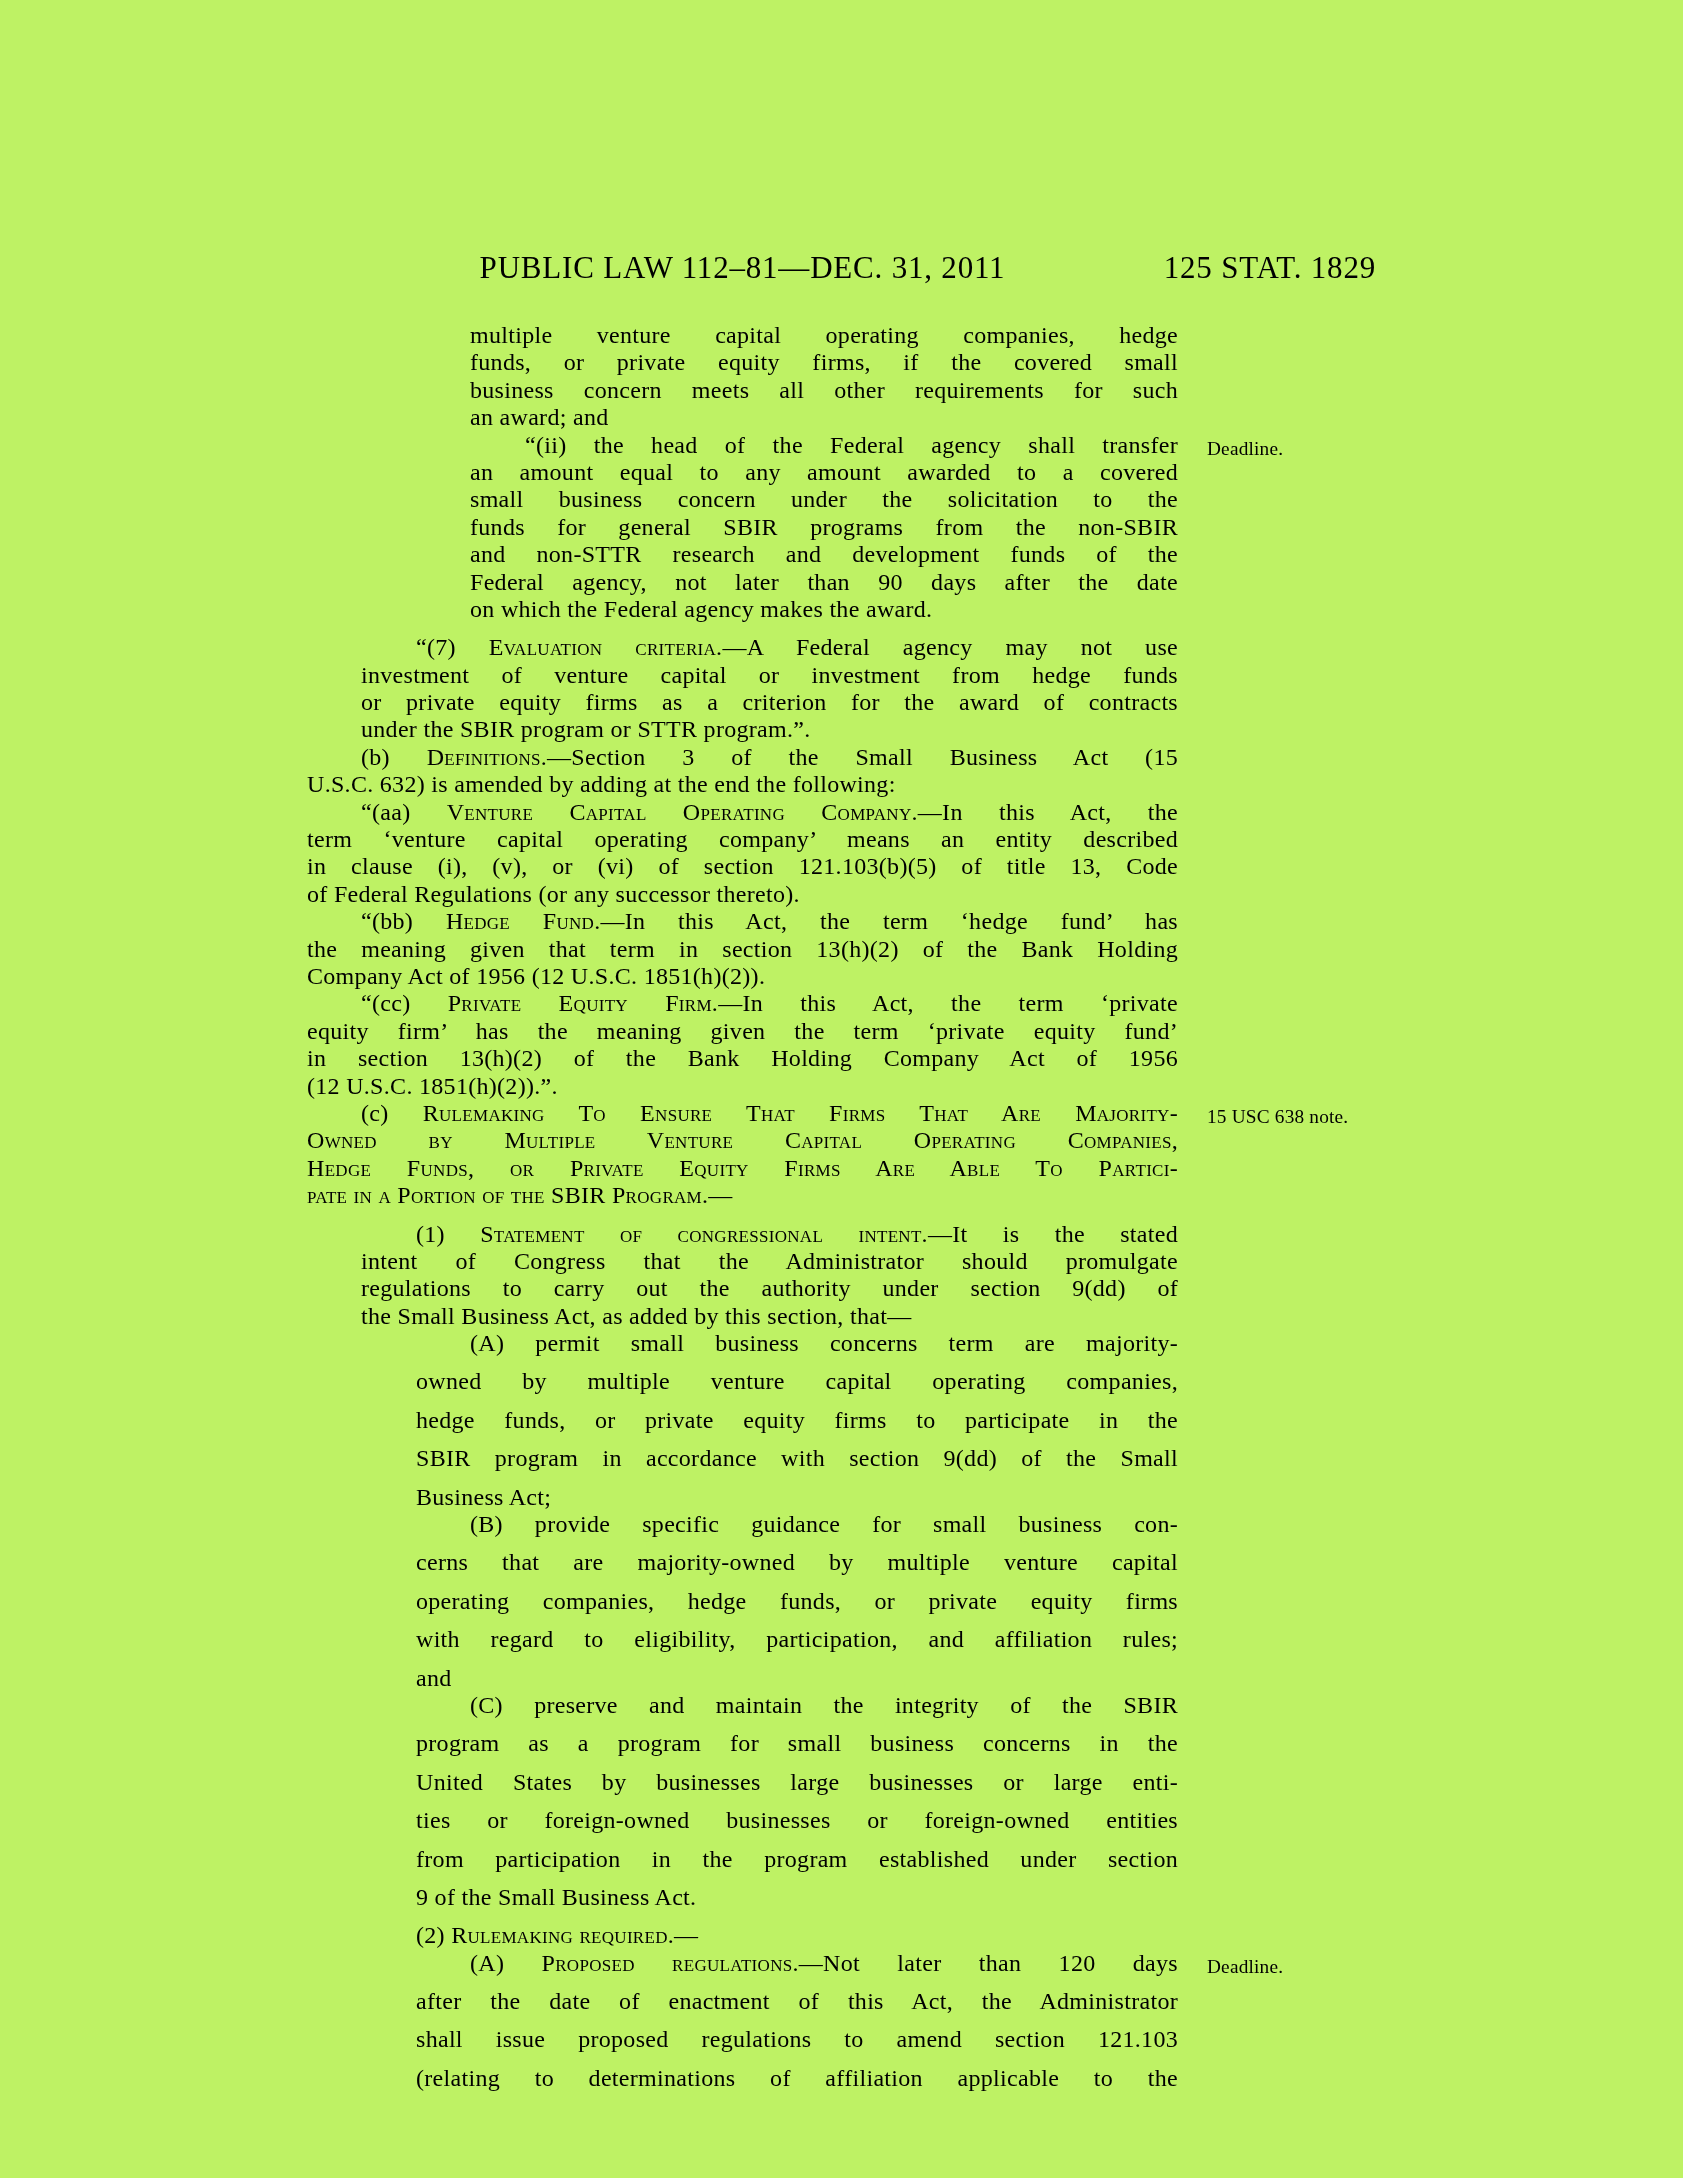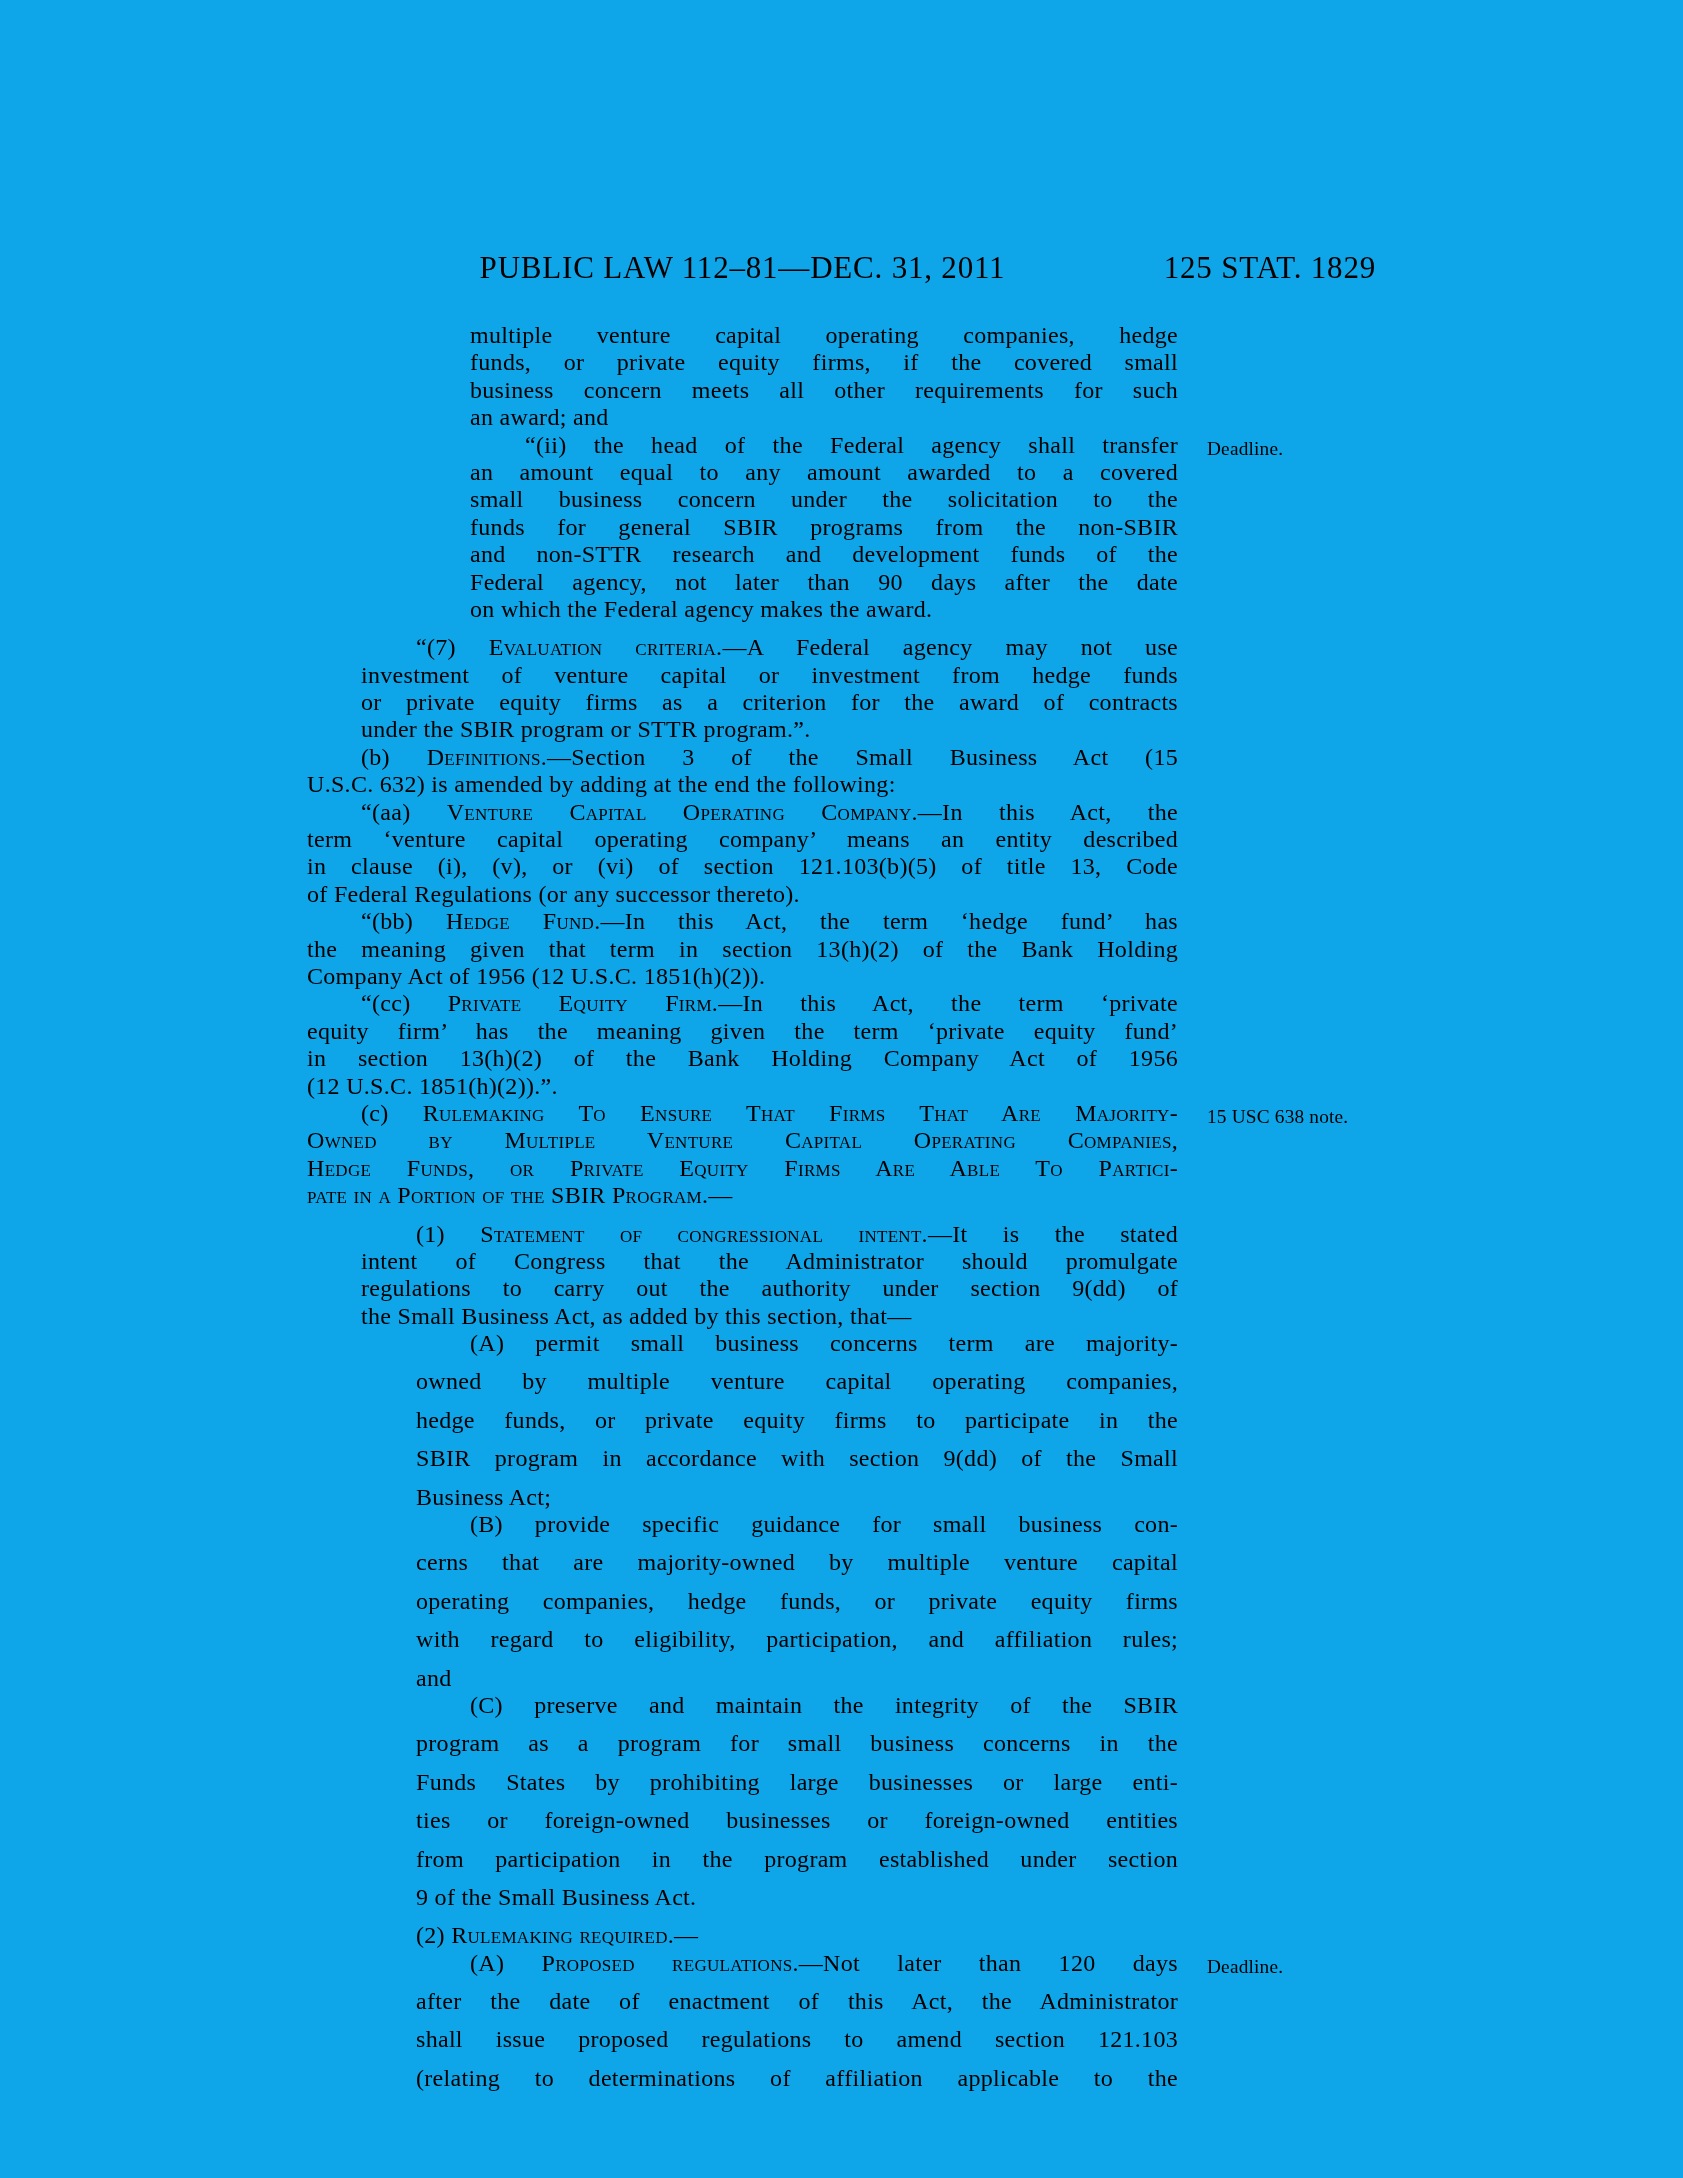--- a/index.html
+++ b/index.html
@@ -4,21 +4,21 @@
 <style>
   html, body {
     margin: 0;
     padding: 0;
     background: #ffffff;
   }
   .page {
     position: relative;
     width: 1683px;
     height: 2178px;
-    background: #0ea5e9;
+    background: #bef264;
     color: #000000;
     font-family: "Liberation Serif", "DejaVu Serif", serif;
     overflow: hidden;
   }
   .header-center {
     position: absolute;
     left: 307px;
     top: 250px;
     width: 871px;
     text-align: center;
@@ -120,21 +120,21 @@
       <div class="line p2 j"><span>hedge funds, or private equity firms to participate in the</span></div>
       <div class="line p2 j"><span>SBIR program in accordance with section 9(dd) of the Small</span></div>
       <div class="line p2"><span>Business Act;</span></div>
       <div class="line p3 j"><span>(B) provide specific guidance for small business con-</span></div>
       <div class="line p2 j"><span>cerns that are majority-owned by multiple venture capital</span></div>
       <div class="line p2 j"><span>operating companies, hedge funds, or private equity firms</span></div>
       <div class="line p2 j"><span>with regard to eligibility, participation, and affiliation rules;</span></div>
       <div class="line p2"><span>and</span></div>
       <div class="line p3 j"><span>(C) preserve and maintain the integrity of the SBIR</span></div>
       <div class="line p2 j"><span>program as a program for small business concerns in the</span></div>
-      <div class="line p2 j"><span>Funds States by prohibiting large businesses or large enti-</span></div>
+      <div class="line p2 j"><span>United States by businesses large businesses or large enti-</span></div>
       <div class="line p2 j"><span>ties or foreign-owned businesses or foreign-owned entities</span></div>
       <div class="line p2 j"><span>from participation in the program established under section</span></div>
       <div class="line p2"><span>9 of the Small Business Act.</span></div>
       <div class="line p2"><span>(2) </span><span class="sc">Rulemaking required</span><span>.—</span></div>
       <div class="line p3 j"><span>(A) </span><span class="sc">Proposed regulations</span><span>.—Not later than 120 days</span><span class="margin-note">Deadline.</span></div>
       <div class="line p2 j"><span>after the date of enactment of this Act, the Administrator</span></div>
       <div class="line p2 j"><span>shall issue proposed regulations to amend section 121.103</span></div>
       <div class="line p2 j"><span>(relating to determinations of affiliation applicable to the</span></div>
     </div>
 </div>

